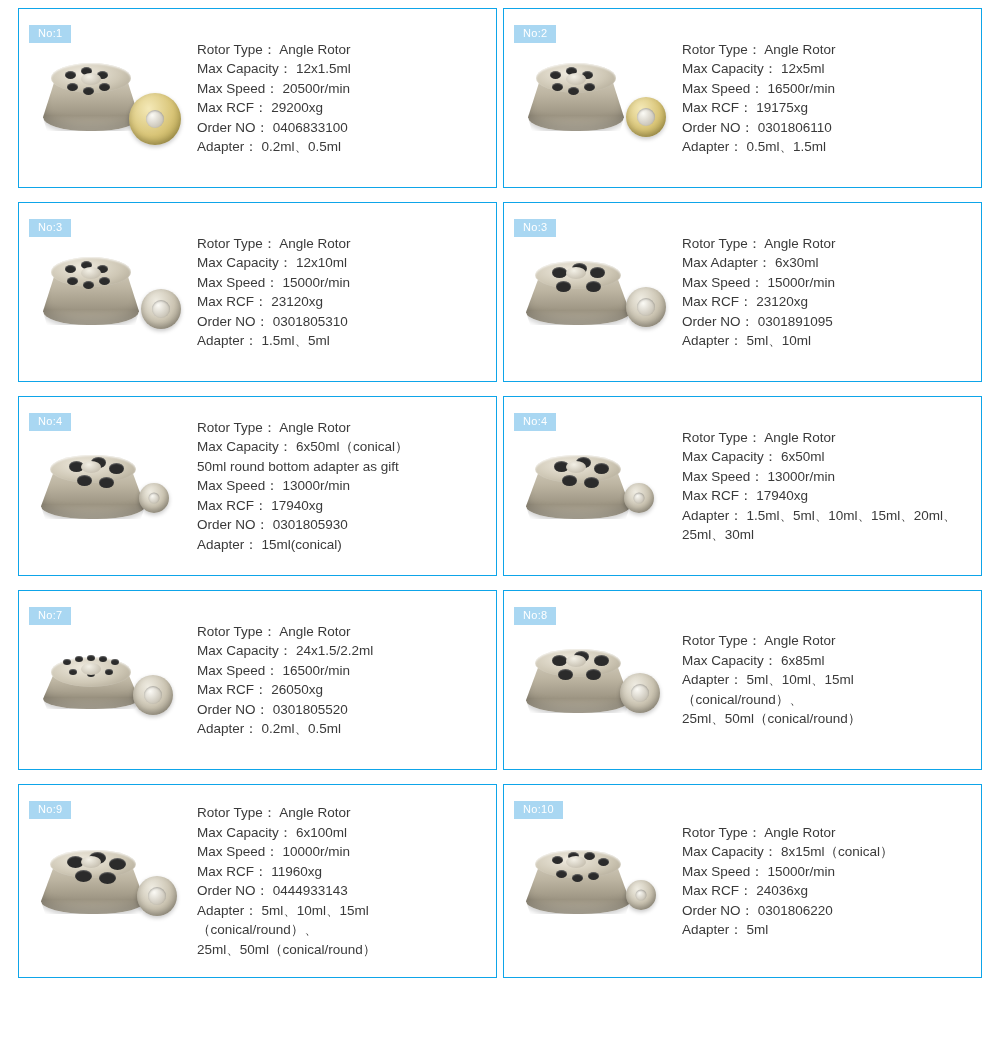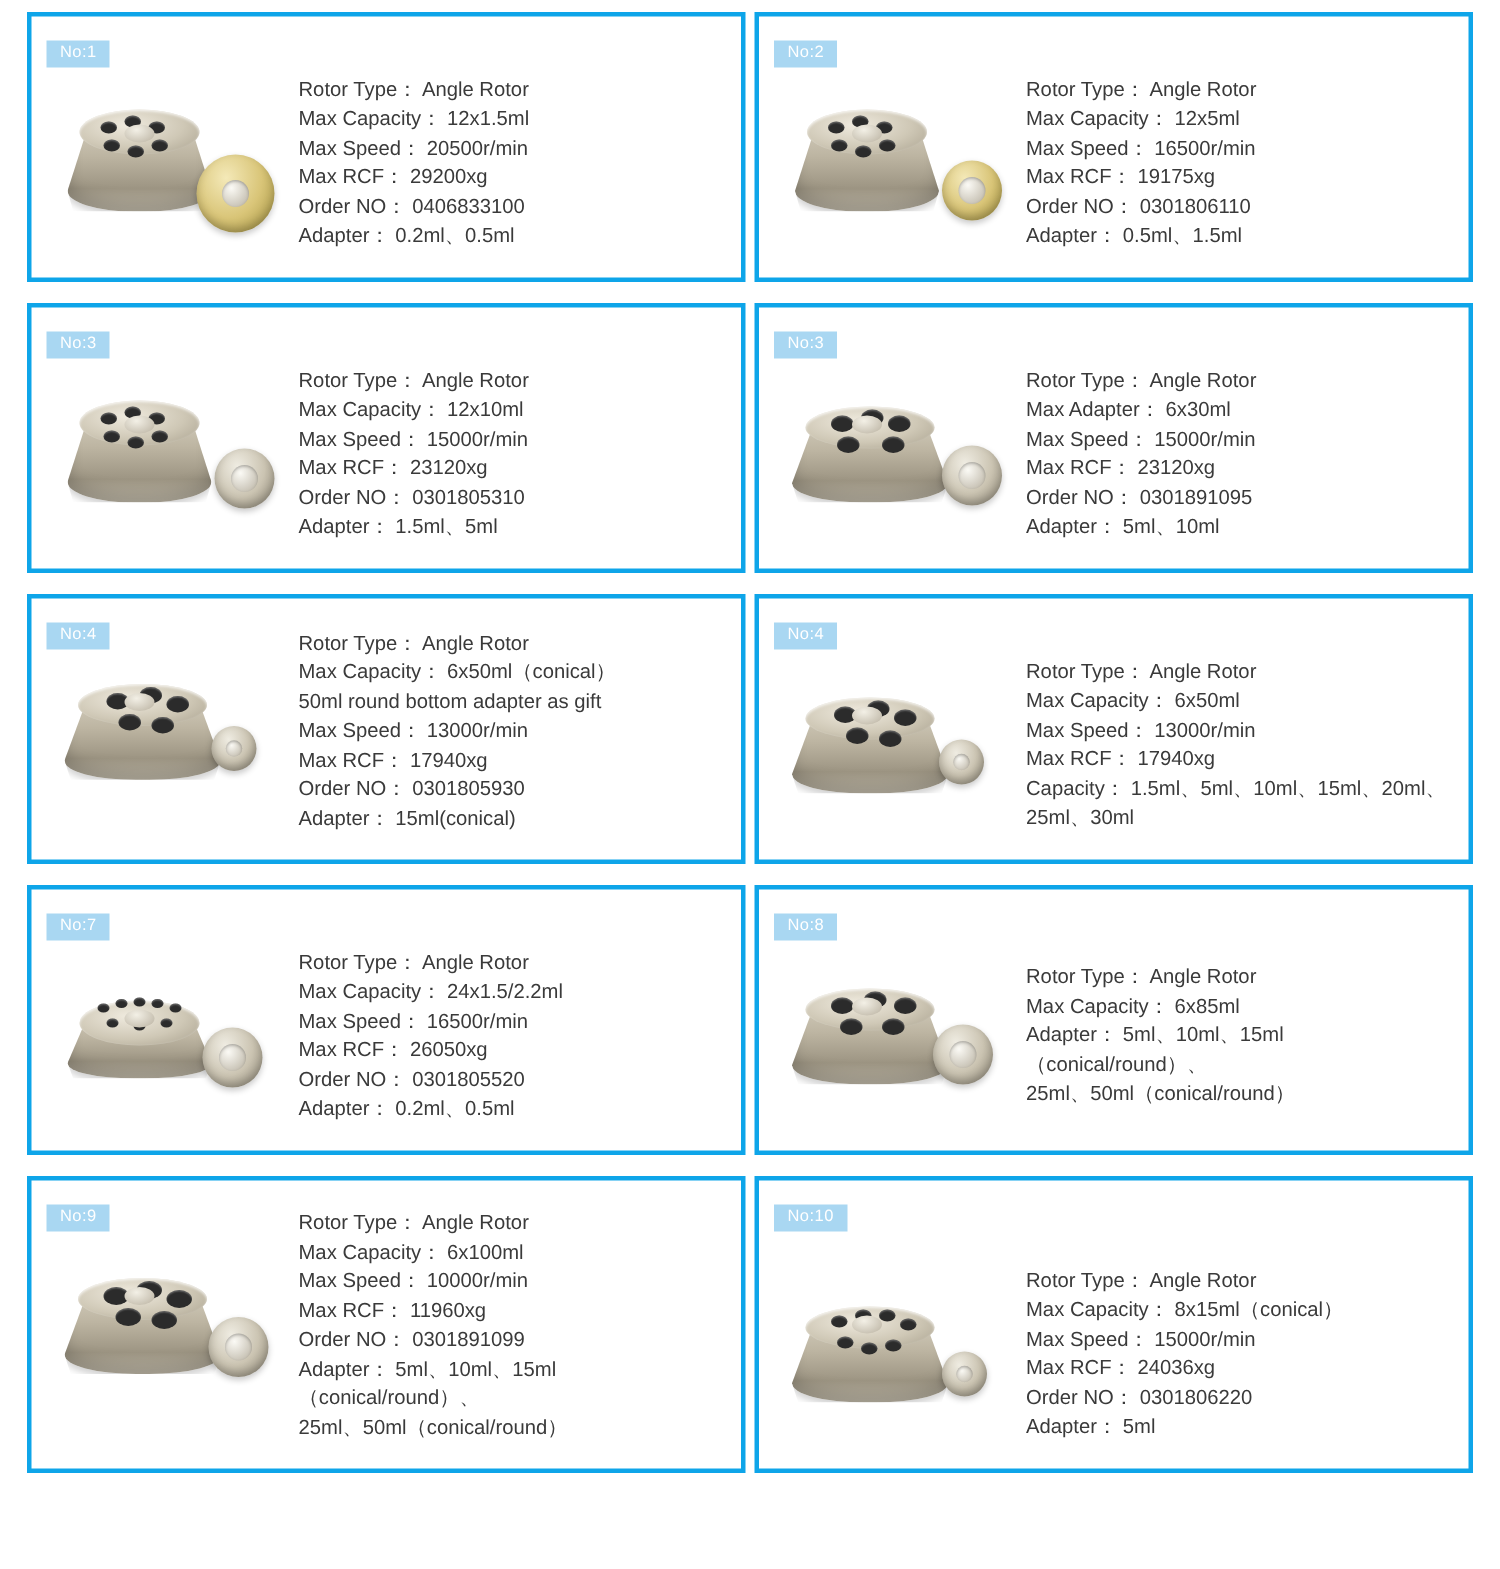--- a/index.html
+++ b/index.html
@@ -21,25 +21,25 @@
   }
   .row {
     display: flex;
     gap: 0;
     margin-bottom: 14px;
   }
   .card {
     position: relative;
     width: 567px;
     box-sizing: border-box;
-    border: 3px solid #0ea5e9;
+    border: 1px solid #0ea5e9;
     background: #ffffff;
     min-height: 180px;
     display: flex;
-    align-items: flex-end;
+    align-items: center;
   }
   .card + .card {
     margin-left: 6px;
   }
   .badge {
     position: absolute;
     top: 16px;
     left: 10px;
     background: #a9d7f2;
     color: #ffffff;
@@ -342,21 +342,21 @@
             <div class="hole big" style="left:62px;top:46px;"></div>
             <div class="hub"></div>
             <div class="lid tiny" style="bottom:28px;right:18px;"></div>
           </div>
         </div>
         <div class="spec">
           <div class="line">Rotor Type： Angle Rotor</div>
           <div class="line">Max Capacity： 6x50ml</div>
           <div class="line">Max Speed： 13000r/min</div>
           <div class="line">Max RCF： 17940xg</div>
-          <div class="line">Capacity： 1.5ml、5ml、10ml、15ml、20ml、
+          <div class="line">Adapter： 1.5ml、5ml、10ml、15ml、20ml、
 25ml、30ml</div>
         </div>
       </div>
     </div>
   </div>
 
   <div class="row">
     <div class="card">
       <div class="badge">No:7</div>
       <div class="card-inner">
@@ -428,21 +428,21 @@
             <div class="hole big" style="left:62px;top:46px;width:17px;height:12px;"></div>
             <div class="hub"></div>
             <div class="lid small" style="bottom:20px;right:10px;"></div>
           </div>
         </div>
         <div class="spec">
           <div class="line">Rotor Type： Angle Rotor</div>
           <div class="line">Max Capacity： 6x100ml</div>
           <div class="line">Max Speed： 10000r/min</div>
           <div class="line">Max RCF： 11960xg</div>
-          <div class="line">Order NO： 0301891099</div>
+          <div class="line">Order NO： 0444933143</div>
           <div class="line">Adapter： 5ml、10ml、15ml（conical/round）、
 25ml、50ml（conical/round）</div>
         </div>
       </div>
     </div>
 
     <div class="card">
       <div class="badge">No:10</div>
       <div class="card-inner">
         <div class="img-wrap">

